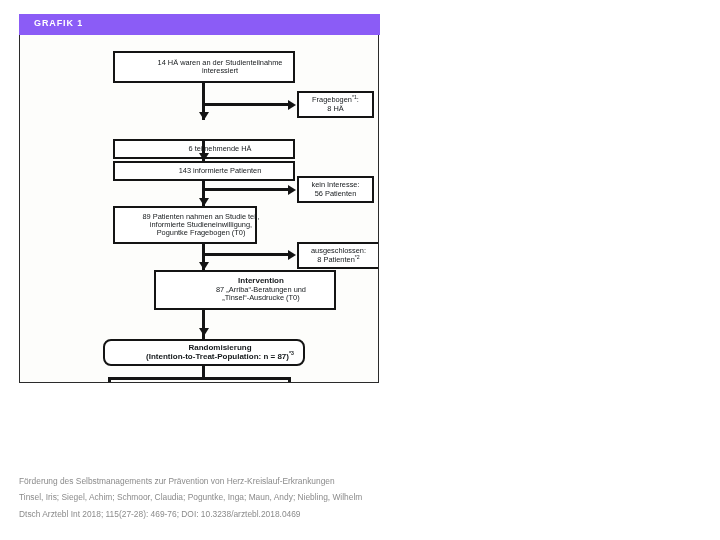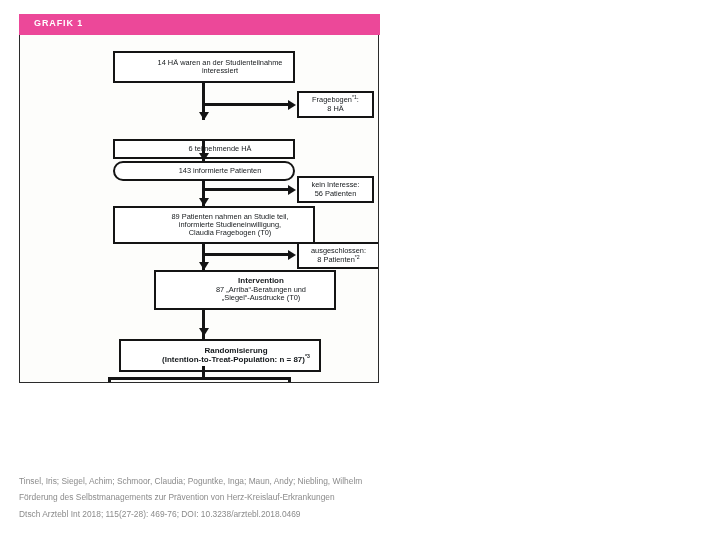--- a/index.html
+++ b/index.html
@@ -25,21 +25,21 @@
     border: 1px solid #2b2b2b;
     background: #fdfdfb;
     box-sizing: border-box;
   }
   #figure-header {
     position: absolute;
     left: -1px;
     top: -1px;
     width: 361px;
     height: 21px;
-    background: #ec4899;
+    background: #8b5cf6;
     box-sizing: border-box;
   }
   #figure-header .hdr-label {
     position: absolute;
     left: 15px;
     top: 4px;
     color: #ffffff;
     font-size: 9px;
     font-weight: bold;
     letter-spacing: 0.9px;
@@ -80,26 +80,26 @@
   .sup {
     font-size: 5.2px;
     vertical-align: super;
     line-height: 0;
   }
 
   
   #box-interested   { left: 93px;  top: 15px;  width: 182px; height: 32px; }
   #box-waitlist     { left: 277px; top: 55px;  width: 77px;  height: 27px; }
   #box-participating{ left: 93px;  top: 84px;  width: 182px; height: 20px; margin-top: 19px; }
-  #box-informed     { left: 93px;  top: 125px; width: 182px; height: 20px; border-radius: 10px; }
+  #box-informed     { left: 93px;  top: 125px; width: 182px; height: 20px; }
   #box-nointerest   { left: 277px; top: 140px; width: 77px;  height: 27px; }
-  #box-enrolled     { left: 93px;  top: 170px; width: 202px; height: 38px; }
+  #box-enrolled     { left: 93px;  top: 170px; width: 144px; height: 38px; }
   #box-excluded     { left: 277px; top: 206px; width: 83px;  height: 27px; }
   #box-intervention { left: 93px;  top: 234px; width: 182px; height: 40px; margin-left: 41px; }
-  #box-random       { left: 99px;  top: 303px; width: 202px; height: 33px; }
+  #box-random       { left: 83px;  top: 303px; width: 202px; height: 27px; border-radius: 8px; }
 
   
   .vline {
     position: absolute;
     width: 3px;
     background: #141414;
   }
   .hline {
     position: absolute;
     height: 3px;
@@ -179,53 +179,53 @@
     <div class="arrow-right" style="left:268px; top:149px;"></div>
 
     <div class="fbox side-box" id="box-nointerest">
       <span class="ln">kein Interesse:</span>
       <span class="ln">56 Patienten</span>
     </div>
 
     <div class="fbox main-box" id="box-enrolled">
       <span class="ln">89 Patienten nahmen an Studie teil,</span>
       <span class="ln">informierte Studieneinwilligung,</span>
-      <span class="ln">Claudia Fragebogen (T0)</span>
+      <span class="ln">Poguntke Fragebogen (T0)</span>
     </div>
 
     <div class="vline" style="left:182px; top:208px; height:26px;"></div>
     <div class="arrow-down" style="left:178.5px; top:226px;"></div>
     <div class="hline" style="left:182px; top:217px; width:87px;"></div>
     <div class="arrow-right" style="left:268px; top:214px;"></div>
 
     <div class="fbox side-box" id="box-excluded">
       <span class="ln">ausgeschlossen:</span>
       <span class="ln"><span>8 Patienten</span><span class="sup">*2</span></span>
     </div>
 
     <div class="fbox main-box" id="box-intervention">
       <span class="ln bold-ln">Intervention</span>
       <span class="ln">87 „Arriba“-Beratungen und</span>
-      <span class="ln">„Siegel“-Ausdrucke (T0)</span>
+      <span class="ln">„Tinsel“-Ausdrucke (T0)</span>
     </div>
 
     <div class="vline" style="left:182px; top:274px; height:29px;"></div>
     <div class="arrow-down" style="left:178.5px; top:292px;"></div>
 
     <div class="fbox main-box" id="box-random">
       <span class="ln bold-ln">Randomisierung</span>
       <span class="ln bold-ln"><span>(Intention-to-Treat-Population: n = 87)</span><span class="sup">*3</span></span>
     </div>
 
     <div class="vline" style="left:182px; top:330px; height:14px;"></div>
     <div class="hline" style="left:88px; top:341px; width:183px;"></div>
     <div class="vline" style="left:88px; top:341px; height:18px;"></div>
 
     <div class="vline" style="left:268px; top:341px; height:18px;"></div>
 
   </div>
 </div>
 
 <div id="citation">
+  <span class="cit-line">Förderung des Selbstmanagements zur Prävention von Herz-Kreislauf-Erkrankungen</span>
   <span class="cit-line">Tinsel, Iris; Siegel, Achim; Schmoor, Claudia; Poguntke, Inga; Maun, Andy; Niebling, Wilhelm</span>
-  <span class="cit-line">Förderung des Selbstmanagements zur Prävention von Herz-Kreislauf-Erkrankungen</span>
   <span class="cit-line">Dtsch Arztebl Int 2018; 115(27-28): 469-76; DOI: 10.3238/arztebl.2018.0469</span>
 </div>
 
 </body></html>

